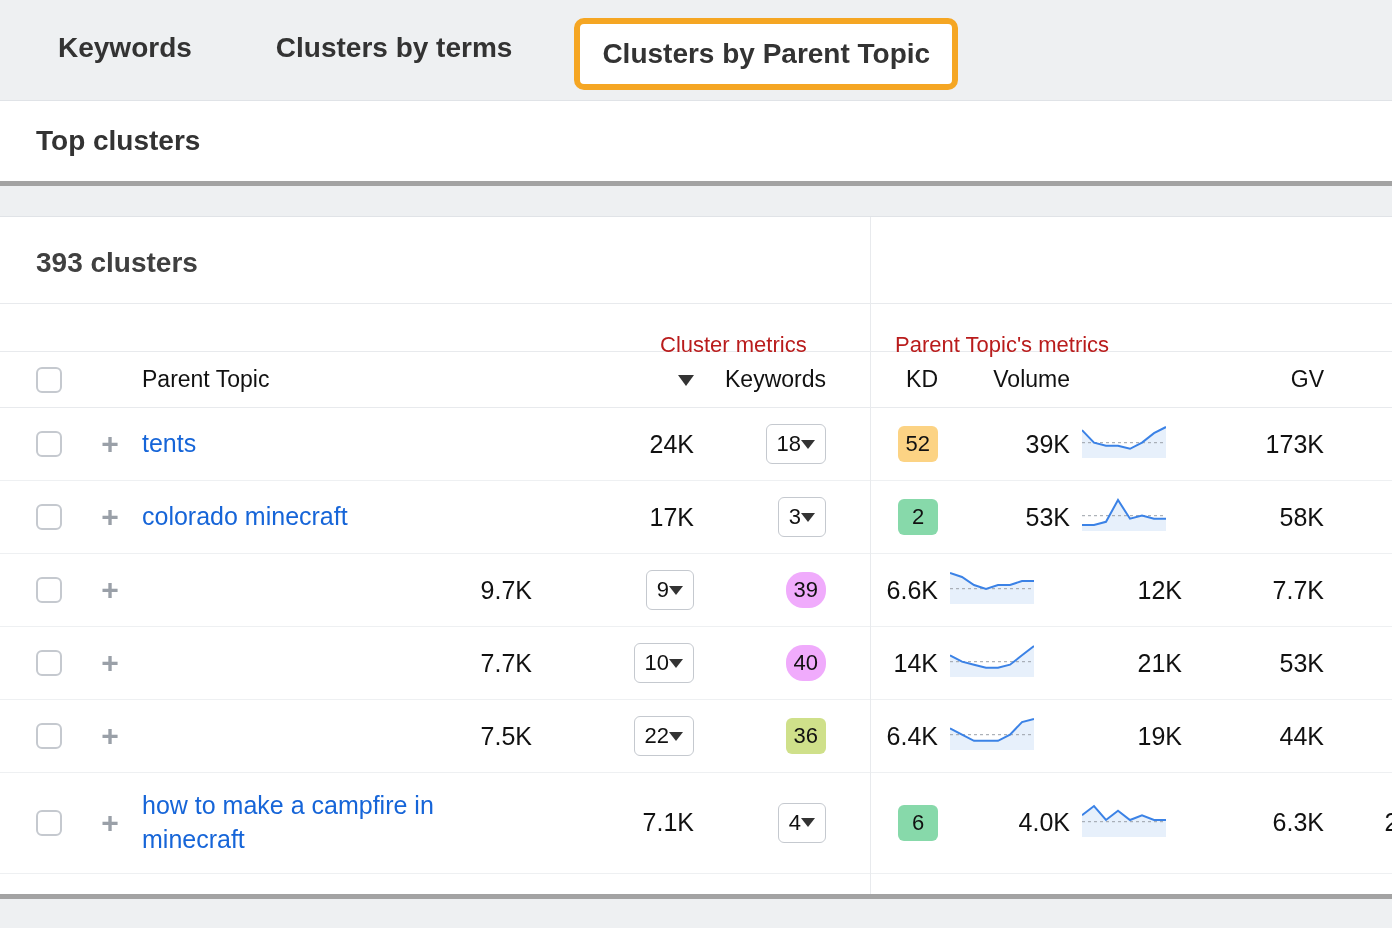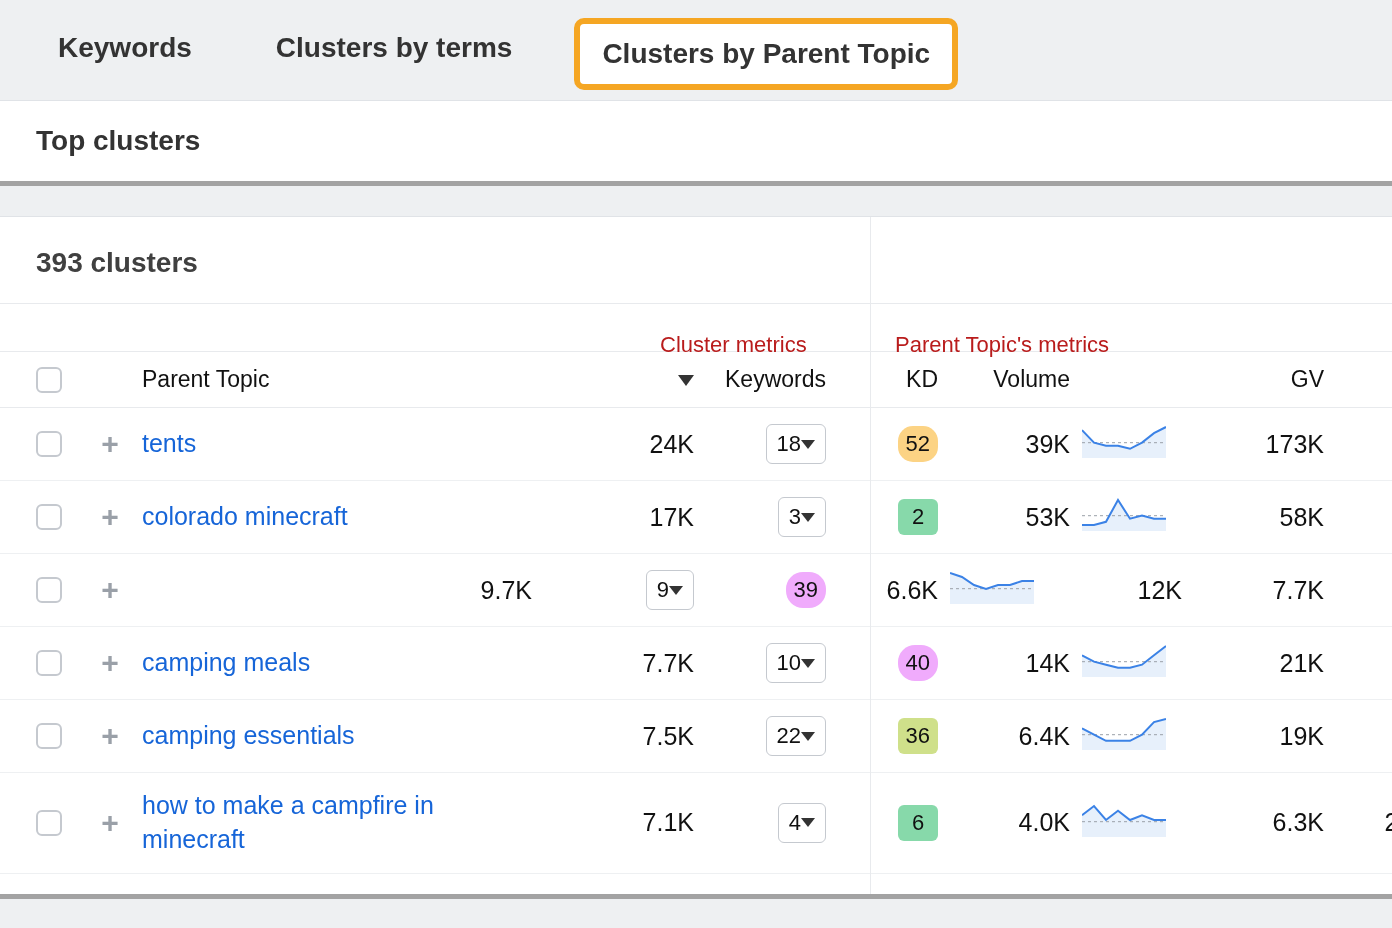--- a/index.html
+++ b/index.html
@@ -123,21 +123,21 @@
   }
   .kd-badge {
     display: inline-block;
     min-width: 40px;
     text-align: center;
     padding: 5px 8px;
     border-radius: 6px;
     font-size: 22px;
     font-weight: 500;
   }
-  .kd-orange { background: #fcd384; border-radius: 15px; }
+  .kd-orange { background: #fcd384; }
   .kd-green  { background: #87d9aa; }
   .kd-yellow { background: #f0abfc; border-radius: 17px; }
   .kd-ygreen { background: #cfe08a; }
   .vol { text-align: right; font-size: 25px; }
   .spark {
     width: 84px;
     height: 34px;
   }
   .gv { text-align: right; font-size: 25px; }
   .tp { text-align: right; font-size: 25px; }
@@ -278,21 +278,20 @@
     <path d="M0.0 3.0 L12.0 7.0 L24.0 15.0 L36.0 19.0 L48.0 15.0 L60.0 15.0 L72.0 11.0 L84.0 11.0" fill="none" stroke="#3b82e6" stroke-width="2"></path>
   </svg></div>
     <div class="gv right">12K</div>
     <div class="tp right">7.7K</div>
   </div>
       <div class="grid row">
     <div>
           <div class="checkbox"></div>
         </div>
     <div class="expand">+</div>
-    <div class="topic-link">camping meals</div>
     <div class="cv right">7.7K</div>
     <div class="right">
       <span class="kw-dd">
         <span>10</span>
         <span class="tri"></span>
       </span>
     </div>
     <div class="right">
       <span class="kd-badge kd-yellow">40</span>
     </div>
@@ -303,21 +302,20 @@
     <path d="M0.0 12.3 L12.0 18.6 L24.0 21.7 L36.0 24.8 L48.0 24.8 L60.0 21.7 L72.0 12.3 L84.0 3.0" fill="none" stroke="#3b82e6" stroke-width="2"></path>
   </svg></div>
     <div class="gv right">21K</div>
     <div class="tp right">53K</div>
   </div>
       <div class="grid row">
     <div>
           <div class="checkbox"></div>
         </div>
     <div class="expand">+</div>
-    <div class="topic-link">camping essentials</div>
     <div class="cv right">7.5K</div>
     <div class="right">
       <span class="kw-dd">
         <span>22</span>
         <span class="tri"></span>
       </span>
     </div>
     <div class="right">
       <span class="kd-badge kd-ygreen">36</span>
     </div>

